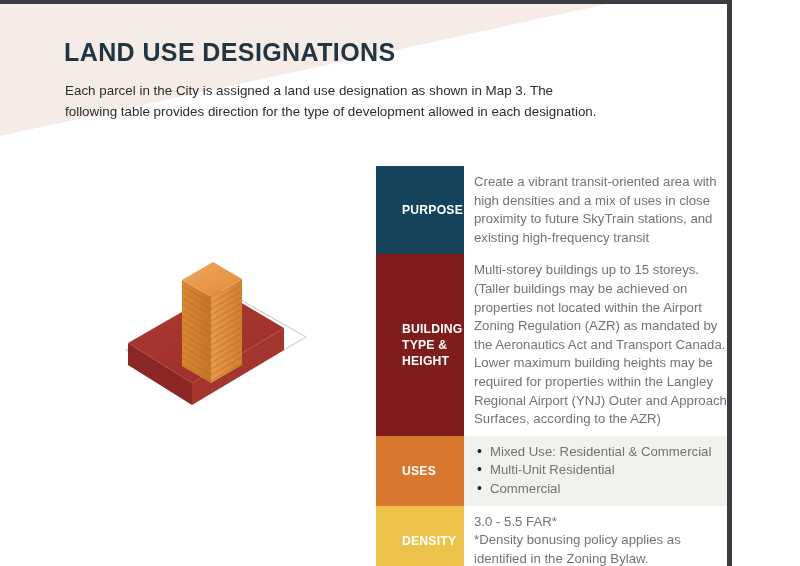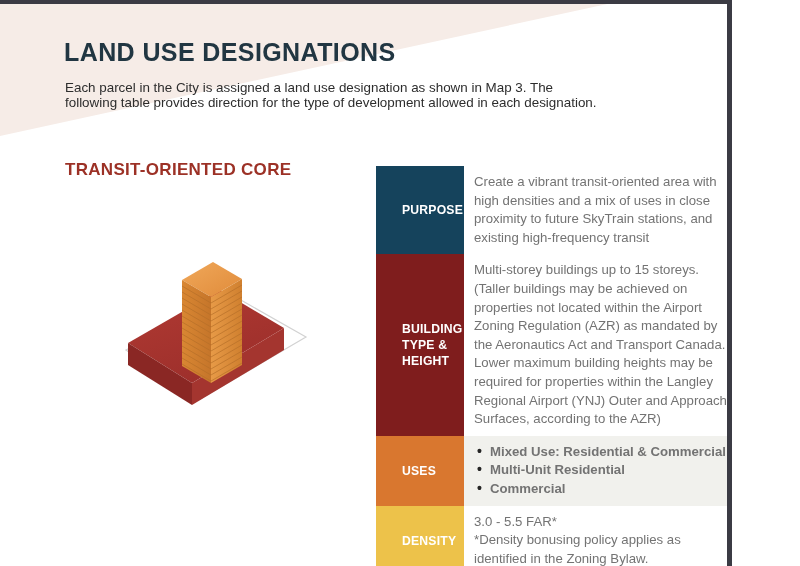--- a/index.html
+++ b/index.html
@@ -54,21 +54,21 @@
     letter-spacing: 0.4px;
     color: #213642;
     z-index: 5;
   }
 
   .intro {
     position: absolute;
     left: 65px; top: 80px;
     width: 540px;
     font-size: 13.4px;
-    line-height: 15px;
+    line-height: 21px;
     color: #2d2d2d;
     z-index: 5;
   }
 
   .section-title {
     position: absolute;
     left: 65px; top: 160px;
     font-size: 17px;
     font-weight: bold;
     letter-spacing: 0.3px;
@@ -110,21 +110,21 @@
     padding: 6px 0 6px 26px;
   }
   .rc {
     flex: 1 1 auto;
     padding: 7px 8px 7px 10px;
     font-size: 13.2px;
     line-height: 18.6px;
     color: #737373;
     background: #ffffff;
   }
-  .rc.shaded { background: #f1f1ed; font-weight: bold; }
+  .rc.shaded { background: #f1f1ed; }
 
   .h-purpose  { background: #15435c; }
   .h-building { background: #7f1d1d; }
   .h-uses     { background: #d9772f; }
   .h-density  { background: #edc24a; }
 
   .r-purpose  { min-height: 66px; }
   .r-building { min-height: 166px; }
   .r-uses     { min-height: 62px; }
   .r-density  { min-height: 70px; }
@@ -152,21 +152,20 @@
 
   <div class="frame-top"></div>
   <div class="frame-right"></div>
 
   <div class="banner"></div>
 
   <h1 class="page-title">LAND USE DESIGNATIONS</h1>
 
   <p class="intro">Each parcel in the City is assigned a land use designation as shown in Map 3. The following table provides direction for the type of development allowed in each designation.</p>
 
-  <h2 class="section-title">TRANSIT-ORIENTED CORE</h2>
 
   <div class="illustration">
     <svg viewBox="0 0 260 235" xmlns="http://www.w3.org/2000/svg" aria-hidden="true">
       <defs>
         <linearGradient id="towerTop" x1="0" y1="0" x2="1" y2="1">
           <stop offset="0%" stop-color="#f0a85a"></stop>
           <stop offset="100%" stop-color="#e08b3a"></stop>
         </linearGradient>
         <linearGradient id="towerLeft" x1="0" y1="0" x2="1" y2="0">
           <stop offset="0%" stop-color="#d98733"></stop>

